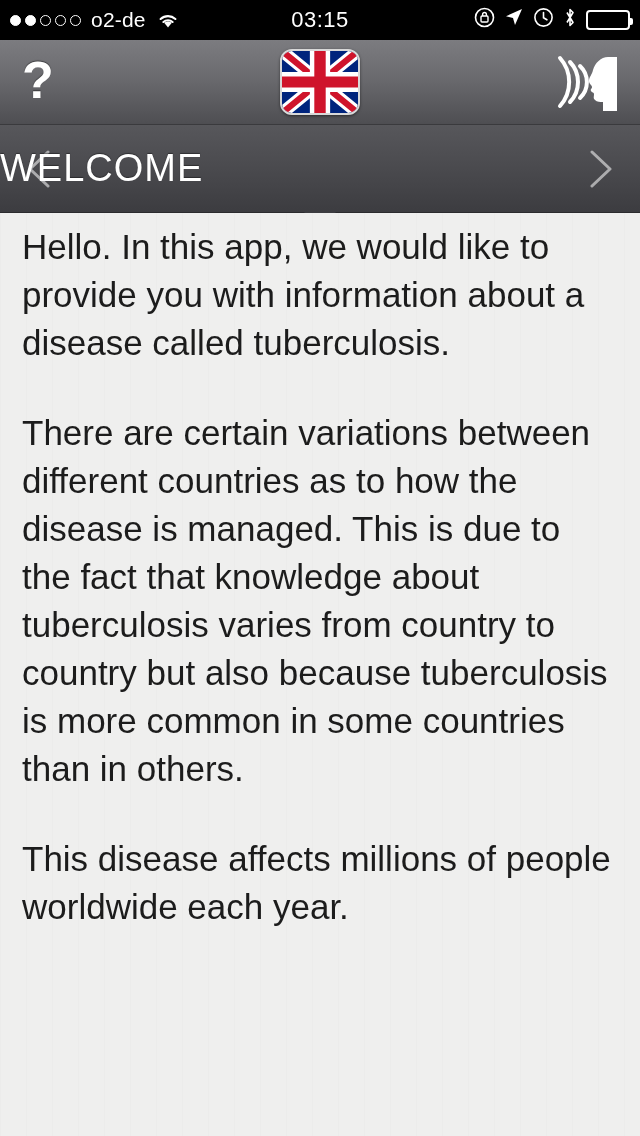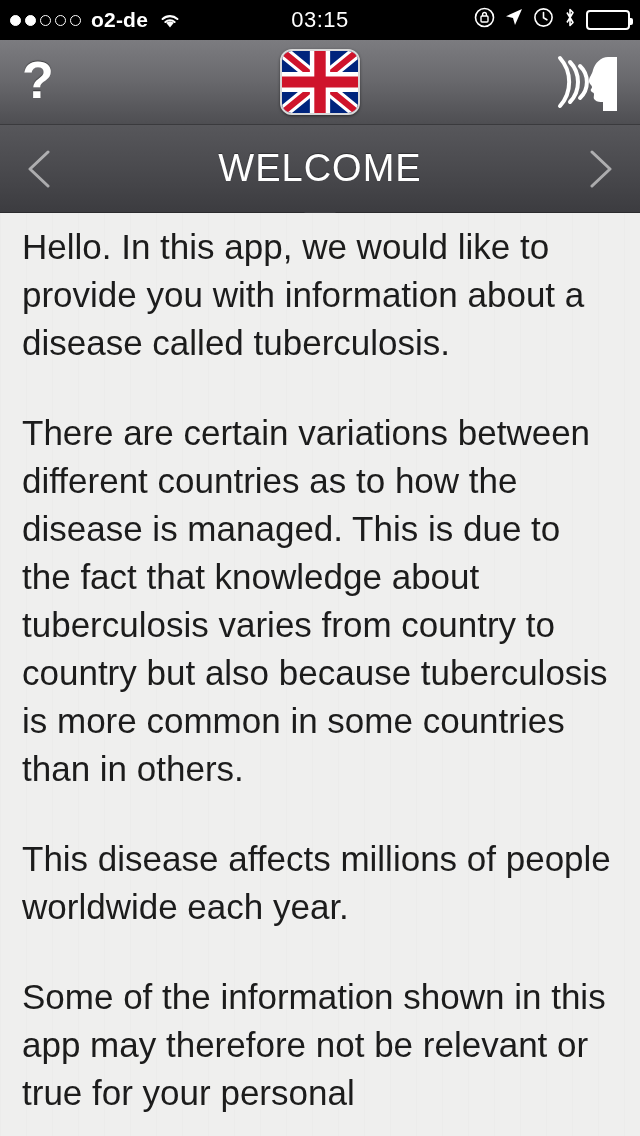--- a/index.html
+++ b/index.html
@@ -29,21 +29,20 @@
     display: flex;
     align-items: center;
     padding: 0 10px;
     box-sizing: border-box;
     font-size: 22px;
   }
   .status-left {
     display: flex;
     align-items: center;
     gap: 6px;
-    font-weight: bold;
   }
   .dots {
     display: flex;
     align-items: center;
     gap: 4px;
   }
   .dot {
     width: 11px;
     height: 11px;
     border-radius: 50%;
@@ -163,21 +162,21 @@
   .nav-arrow {
     width: 46px;
     height: 46px;
     opacity: 0.55;
   }
   .nav-arrow svg { display: block; }
   .page-title {
     position: absolute;
     left: 0;
     right: 0;
-    text-align: center;
+    text-align: left;
     color: #fff;
     font-size: 38px;
     letter-spacing: 1px;
     text-shadow: 0 -1px 1px rgba(0,0,0,0.4);
     pointer-events: none;
   }
   .title-notch {
     position: absolute;
     bottom: -10px;
     left: 50%;
@@ -304,16 +303,15 @@
         <path d="M16 6 L34 23 L16 40" stroke="#fff" stroke-width="3" fill="none" stroke-linecap="round" stroke-linejoin="round"></path>
       </svg>
     </div>
     <div class="title-notch"></div>
   </div>
 
   <div class="content">
     <p>Hello. In this app, we would like to provide you with information about a disease called tuberculosis.</p>
     <p>There are certain variations between different countries as to how the disease is managed. This is due to the fact that knowledge about tuberculosis varies from country to country but also because tuberculosis is more common in some countries than in others.</p>
     <p>This disease affects millions of people worldwide each year.</p>
-    <p>Some of the information shown in this app may therefore not be relevant or true for your personal</p>
   </div>
 
 </div>
 
 </body></html>

